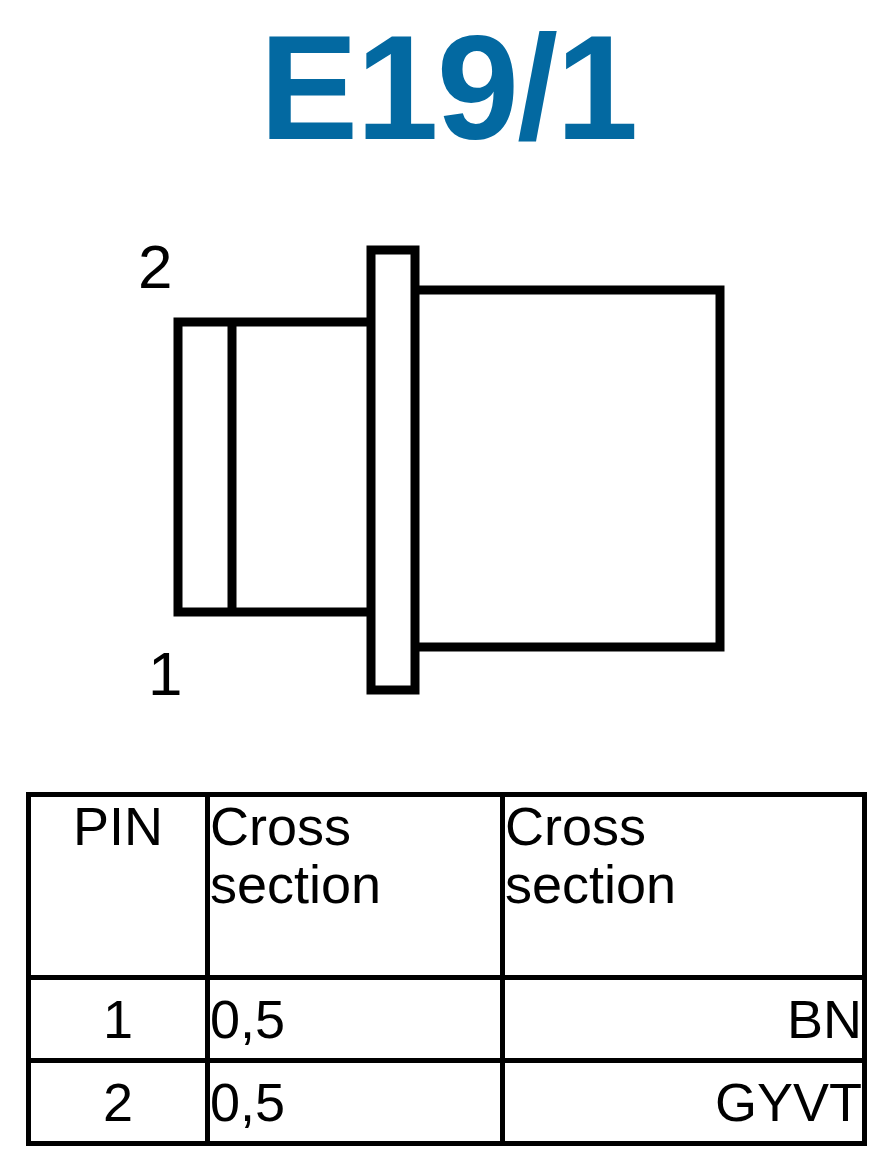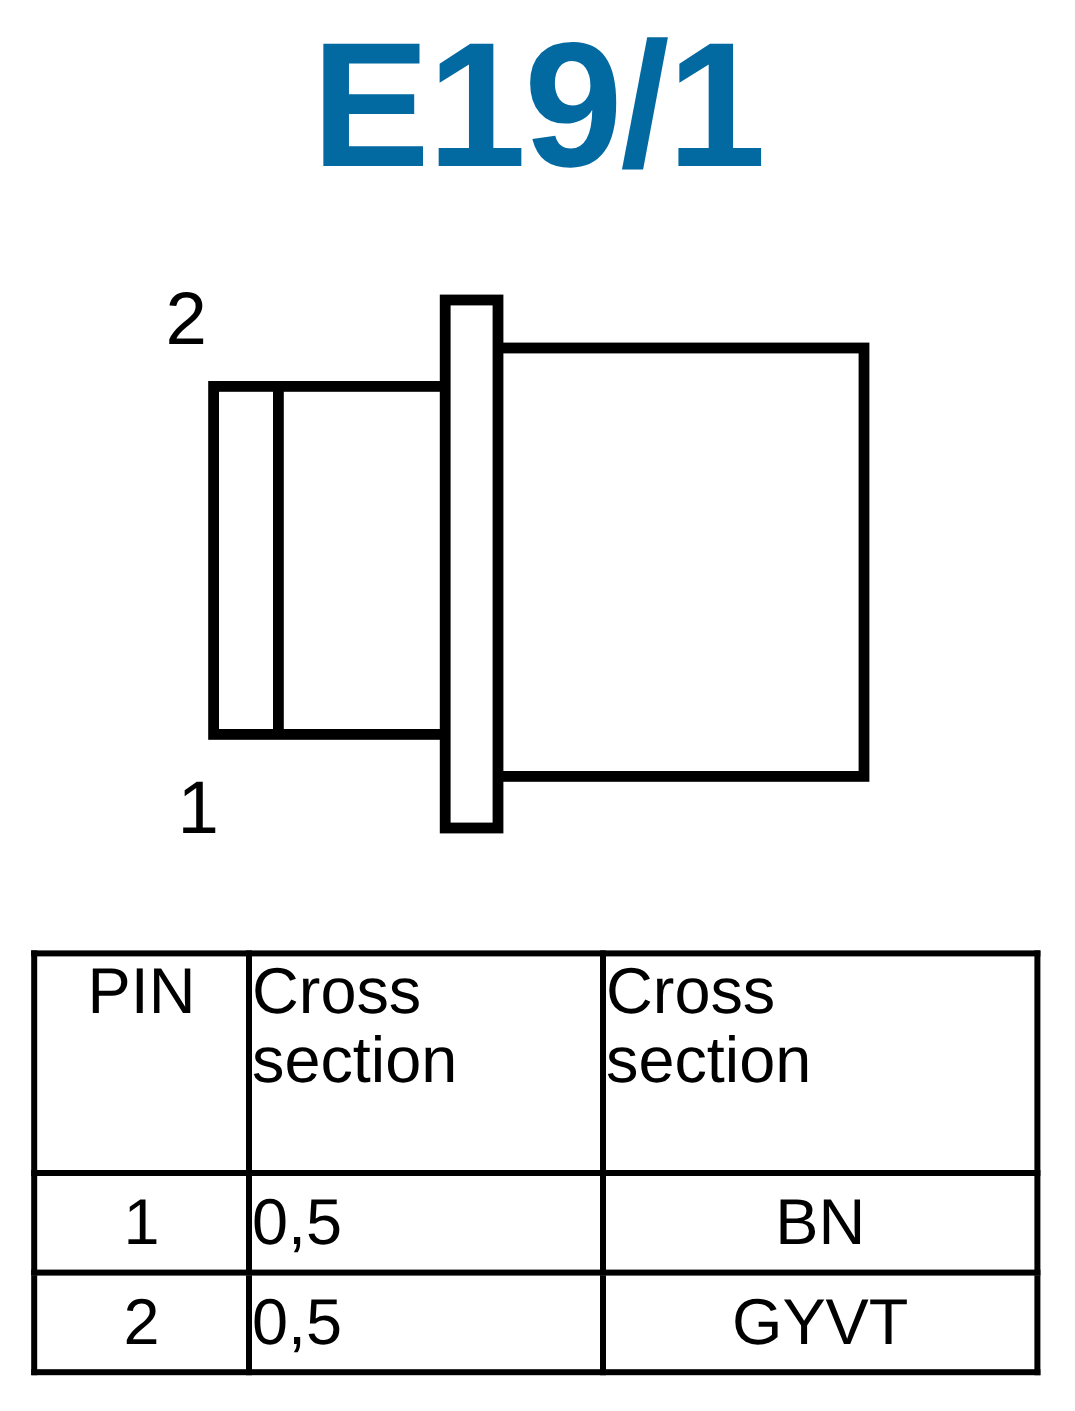--- a/index.html
+++ b/index.html
@@ -97,21 +97,21 @@
   }
   thead th.h-pin { text-align: center; }
   thead th .hline { display: block; }
 
   tbody td {
     height: 78px;
     vertical-align: middle;
   }
   td.cell-pin    { text-align: center; }
   td.cell-cross  { text-align: left; padding-left: 18px; margin-left: 39px; }
-  td.cell-color  { text-align: center; padding-left: 22px; }
+  td.cell-color  { text-align: right; padding-left: 22px; }
 </style>
 </head>
 <body>
 
 <div class="title">E19/1</div>
 
 <div class="drawing">
   <svg width="896" height="520" viewBox="0 0 896 520">
 
     <rect x="394" y="70" width="326" height="357" fill="#ffffff" stroke="#000000" stroke-width="9"></rect>

